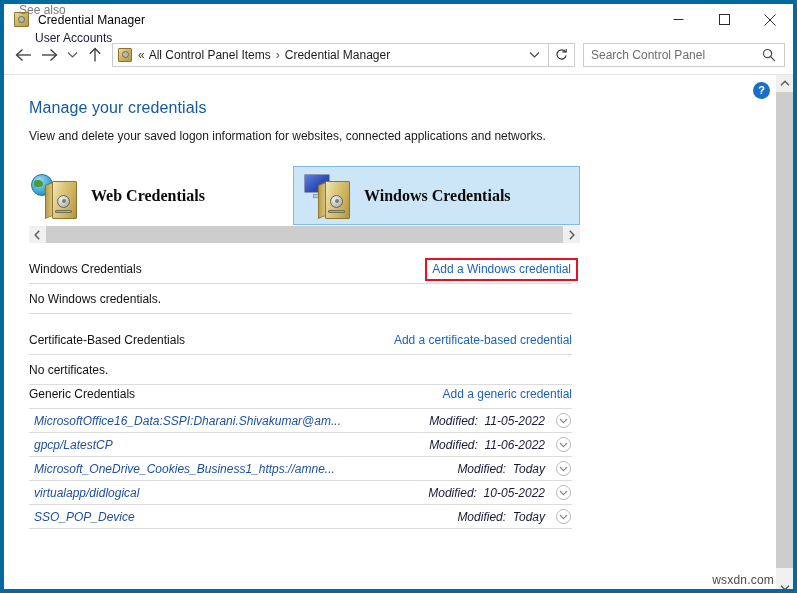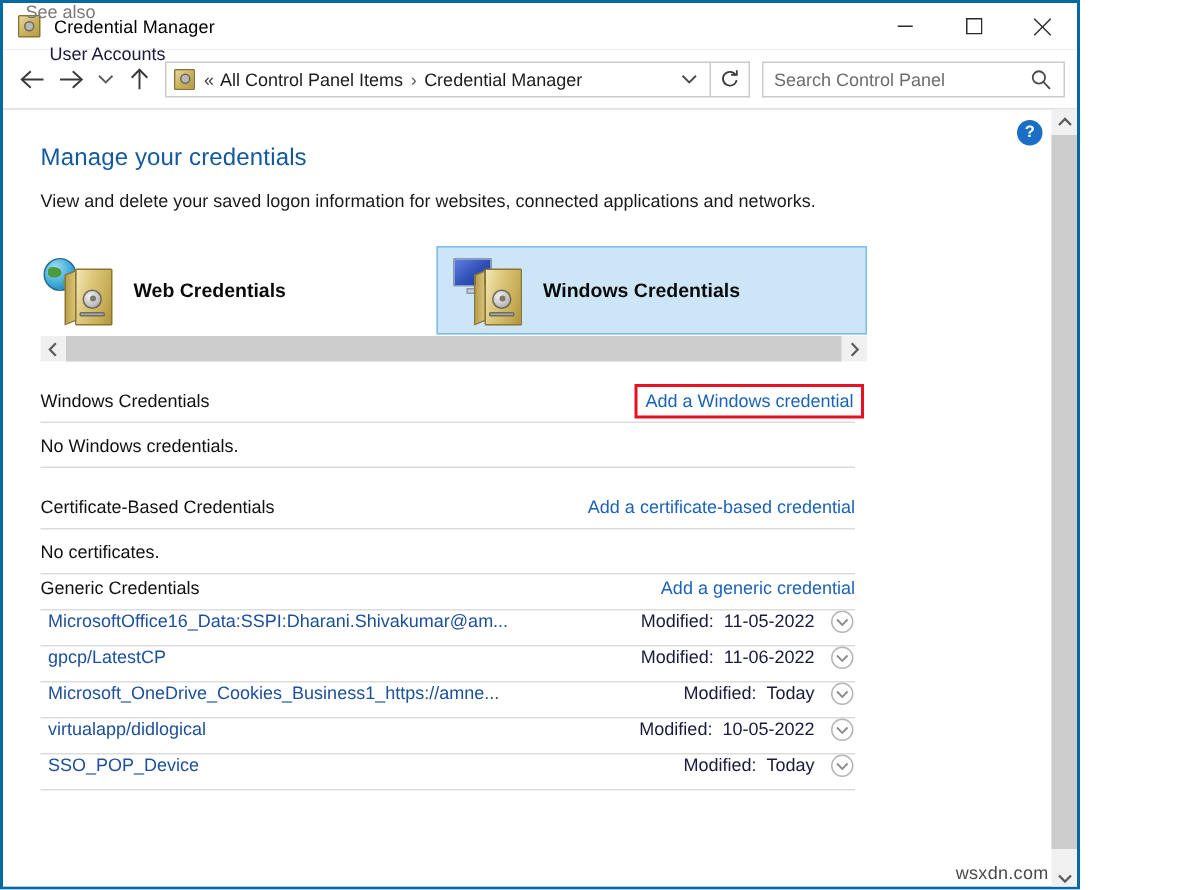--- a/index.html
+++ b/index.html
@@ -12,25 +12,25 @@
     height: 593px;
     overflow: hidden;
     font-family: "Liberation Sans", "DejaVu Sans", sans-serif;
     font-size: 12px;
     color: #000000;
     -webkit-font-smoothing: antialiased;
   }
 
   #window {
     position: relative;
-    width: 720px;
+    width: 797px;
     height: 593px;
     box-sizing: border-box;
-    border: 2px solid #0369a1;
-    background: #c4b5fd;
+    border: 4px solid #0369a1;
+    background: #fef9c3;
     overflow: hidden;
   }
 
   
   .titlebar {
     position: relative;
     height: 31px;
     background: #ffffff;
     display: flex;
     align-items: center;
@@ -395,25 +395,26 @@
     position: absolute;
     left: 10px; top: 29px;
     width: 17px; height: 3px;
     background: #a8a8a8;
     border: 1px solid #6f6d60;
     box-sizing: border-box;
     border-radius: 1px;
   }
 
   .vault-label {
-    font-size: 13px;
+    font-size: 16px;
     font-weight: bold;
     color: #0a0a0a;
     margin-left: 6px;
     white-space: nowrap;
+    font-family: Liberation Serif, serif;
   }
 
   
   .hscroll {
     position: relative;
     margin-top: 1px;
     width: 551px;
     height: 17px;
     background: #f0f0f0;
     display: flex;
@@ -481,25 +482,26 @@
   .sec-empty {
     font-size: 12px;
     color: #111111;
     padding: 8px 0 7px 0;
     border-bottom: 1px solid #dcdcdc;
   }
 
   
   .cred-row {
     display: flex;
-    align-items: flex-start;
+    align-items: center;
     height: 24px;
     border-bottom: 1px solid #dcdcdc;
     padding: 0 1px 0 5px;
     box-sizing: border-box;
+    font-style: italic;
   }
   .cred-name {
     flex: 1;
     font-size: 12px;
     color: #1c4f9c;
     cursor: pointer;
     white-space: nowrap;
     overflow: hidden;
     text-overflow: clip;
   }

